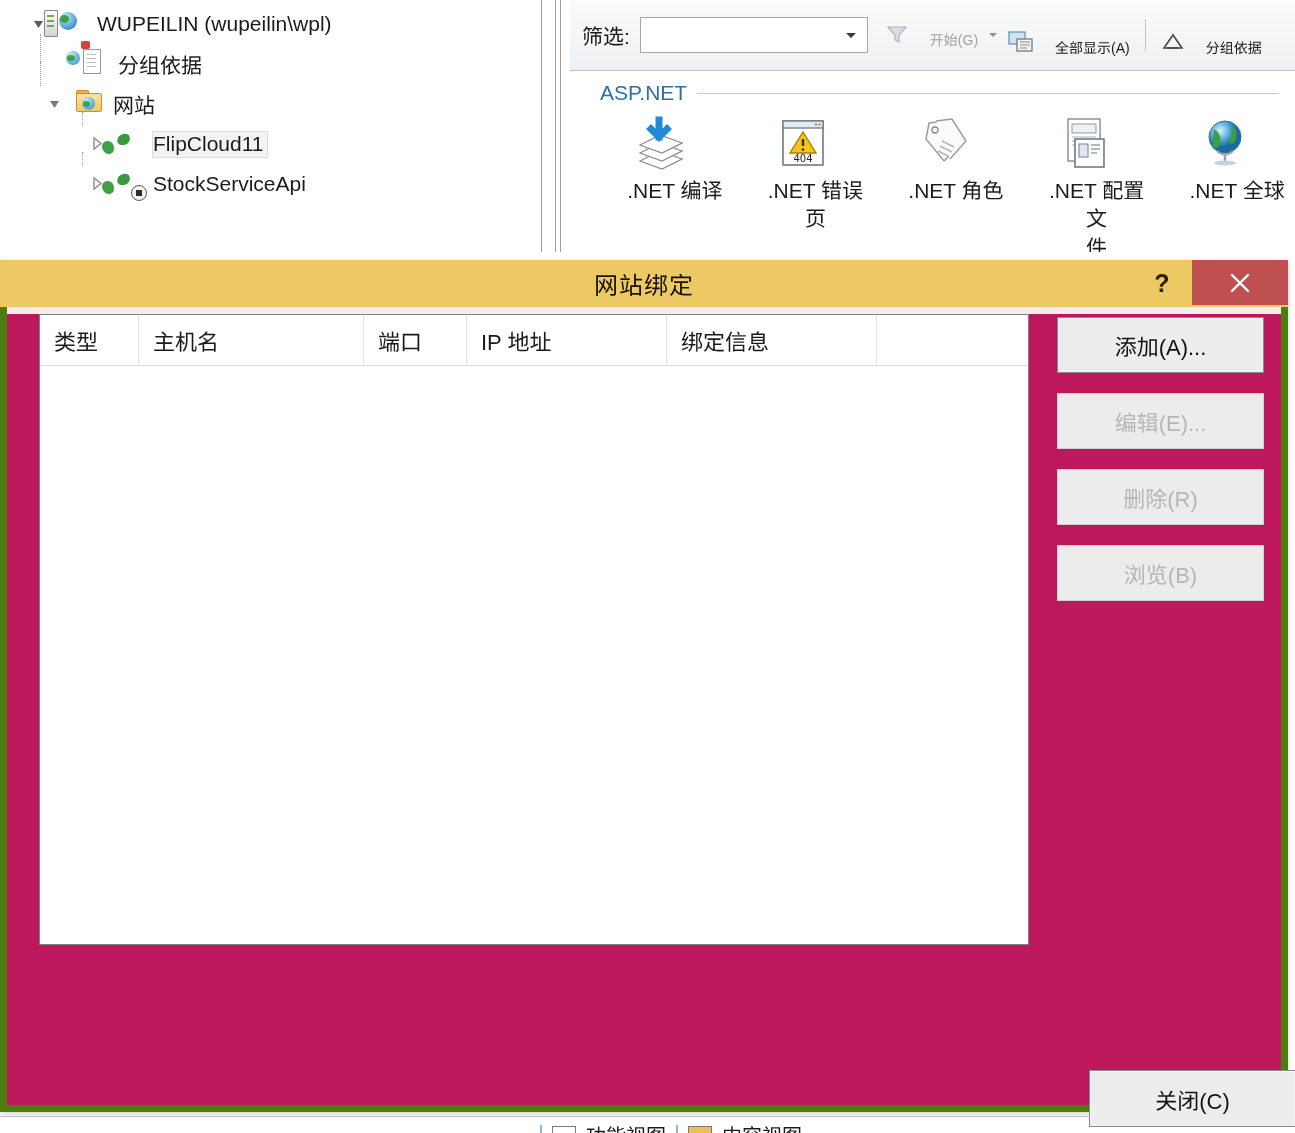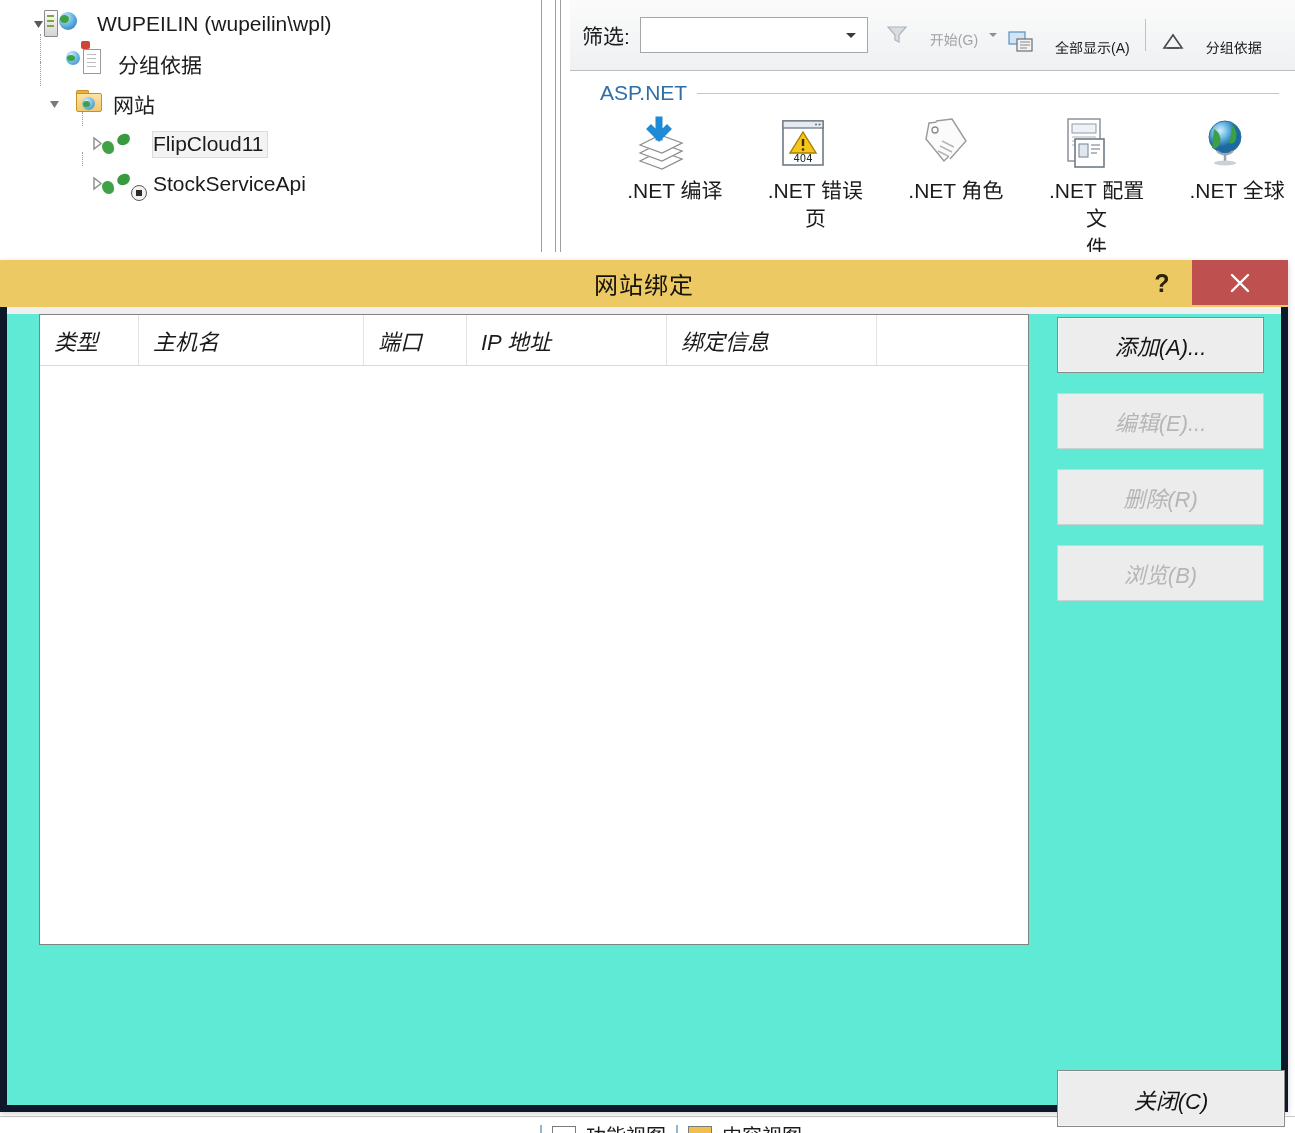--- a/index.html
+++ b/index.html
@@ -350,21 +350,21 @@
   }
   .status-tabs .chk.amber { background: #f0c04c; }
 
   
   #dialog {
     position: absolute;
     left: 0; top: 260px;
     width: 1288px;
     height: 852px;
     background: #efefef;
-    border: 7px solid #0f172a;
+    border: 7px solid #4d7c0f;
     box-sizing: border-box;
     box-shadow: 0 2px 6px rgba(0,0,0,.18);
   }
   .dlg-titlebar {
     position: relative;
     height: 47px;
     background: #edc964;
     display: flex;
     align-items: center;
     justify-content: center;
@@ -391,22 +391,21 @@
     width: 96px; height: 45px;
     background: #bf5050;
     display: flex; align-items: center; justify-content: center;
   }
   .dlg-close svg { display: block; }
 
   .dlg-body {
     position: absolute;
     left: 0; right: 0;
     top: 47px; bottom: 0;
-    background: #5eead4;
-    font-style: italic;
+    background: #be185d;
   }
 
   .bindings-list {
     position: absolute;
     left: 32px; top: 0px;
     width: 990px; height: 631px;
     background: #ffffff;
     border: 1px solid #828282;
     box-sizing: border-box;
     overflow: hidden;
@@ -473,29 +472,30 @@
     color: #131313;
     box-shadow: inset 0 0 0 1px #f4f4f4;
   }
 
   .btn-close-wrap {
     position: absolute;
     left: 1050px;
     top: 756px;
   }
   .btn-close {
-    width: 228px; height: 57px;
+    width: 207px; height: 57px;
     display: flex; align-items: center; justify-content: center;
     font-size: 22px;
     background: #ededed;
     border: 1px solid #8a8a8a;
     color: #131313;
     box-shadow: inset 0 0 0 1px #f4f4f4;
     box-sizing: border-box;
     user-select: none;
+    margin-left: 32px;
   }
 </style>
 </head>
 <body>
 
 <div id="iis-background">
 
   <div class="tree-pane">
     <div class="tree-inner">
 

